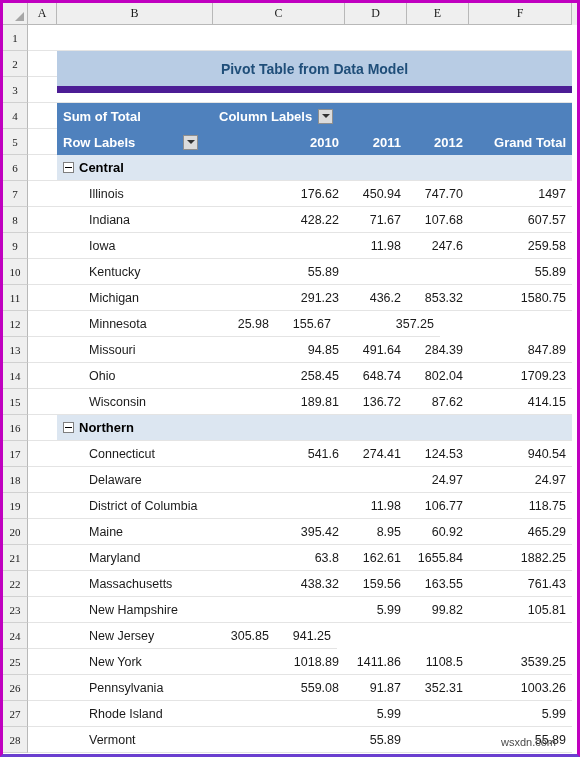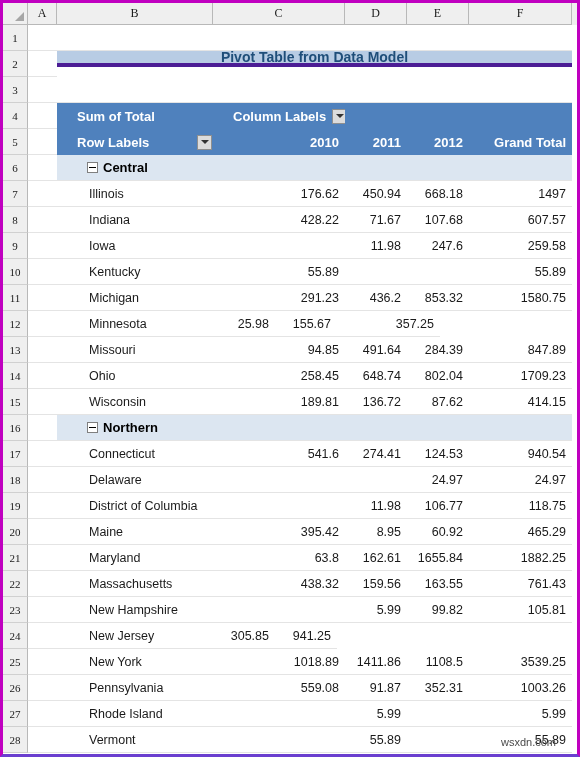--- a/index.html
+++ b/index.html
@@ -86,50 +86,50 @@
   .cell {
     border-bottom: 1px solid #e4e4e4;
     display: flex;
     align-items: center;
     font-size: 12.5px;
     color: #1a1a1a;
     overflow: hidden;
     white-space: nowrap;
   }
   .c-a { width: 29px; min-width: 29px; }
-  .c-b { width: 156px; min-width: 156px; padding-left: 24px; }
+  .c-b { width: 156px; min-width: 156px; }
   .c-c { width: 132px; min-width: 132px; }
   .c-d { width: 62px;  min-width: 62px; }
   .c-e { width: 62px;  min-width: 62px; }
   .c-f { width: 103px; min-width: 103px; }
   .num { justify-content: flex-end; padding-right: 6px; }
 
   
   .title-banner {
     width: 515px;
-    height: 16px;
+    height: 42px;
     background: #b8cce4;
-    border-bottom: 4px solid #4c1d95;
+    border-bottom: 7px solid #4c1d95;
     display: flex;
     align-items: center;
     justify-content: center;
     font-size: 14px;
     font-weight: bold;
     color: #1f4e79;
   }
 
   
   .pv-head {
     background: #4f81bd;
     color: #ffffff;
     font-weight: bold;
     font-size: 13px;
     border-bottom: none;
   }
-  .pv-head.lbl { padding-left: 20px; }
+  .pv-head.lbl { padding-left: 6px; }
   .pv-head.num { justify-content: flex-end; padding-right: 6px; }
 
   .filter-btn {
     width: 15px;
     height: 15px;
     background: #dcdcdc;
     border: 1px solid #8f8f8f;
     display: inline-flex;
     align-items: center;
     justify-content: center;
@@ -293,21 +293,21 @@
           <div class="cell c-c grp"></div>
           <div class="cell c-d grp"></div>
           <div class="cell c-e grp"></div>
           <div class="cell c-f grp"></div>
         </div>
         <div class="srow">
           <div class="cell c-a"></div>
           <div class="cell c-b state-lbl">Illinois</div>
           <div class="cell c-c num">176.62</div>
           <div class="cell c-d num">450.94</div>
-          <div class="cell c-e num">668.18</div>
+          <div class="cell c-e num">747.70</div>
           <div class="cell c-f num">1497</div>
         </div>
         <div class="srow">
           <div class="cell c-a"></div>
           <div class="cell c-b state-lbl">Indiana</div>
           <div class="cell c-c num">428.22</div>
           <div class="cell c-d num">71.67</div>
           <div class="cell c-e num">107.68</div>
           <div class="cell c-f num">607.57</div>
         </div>

